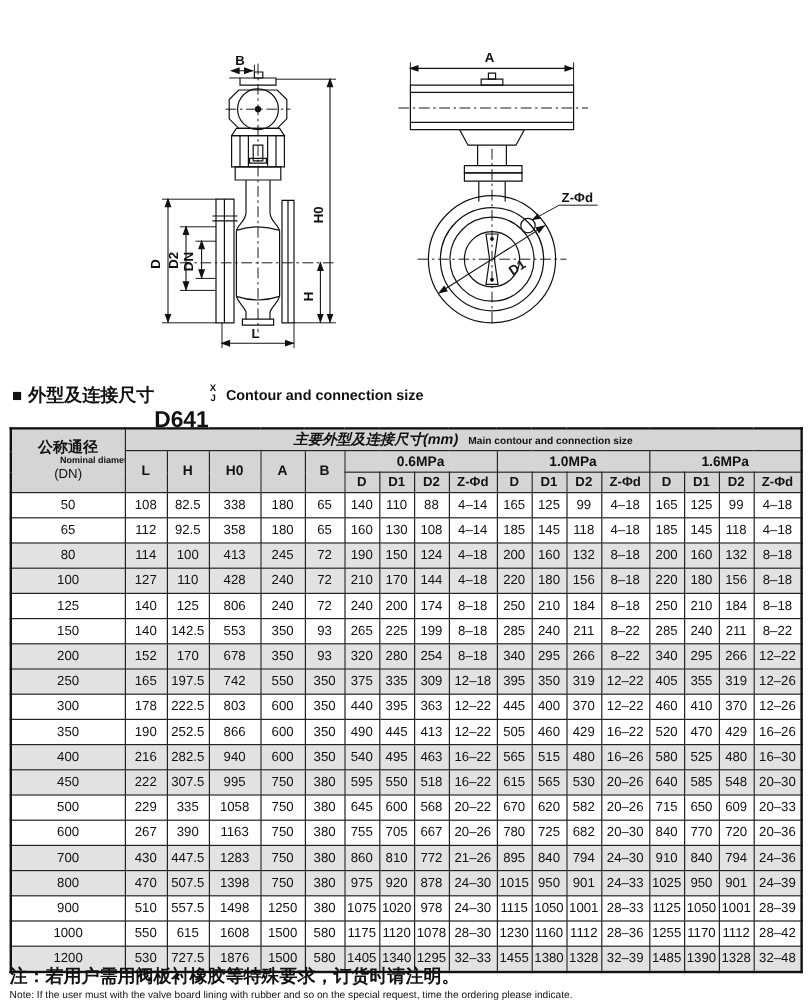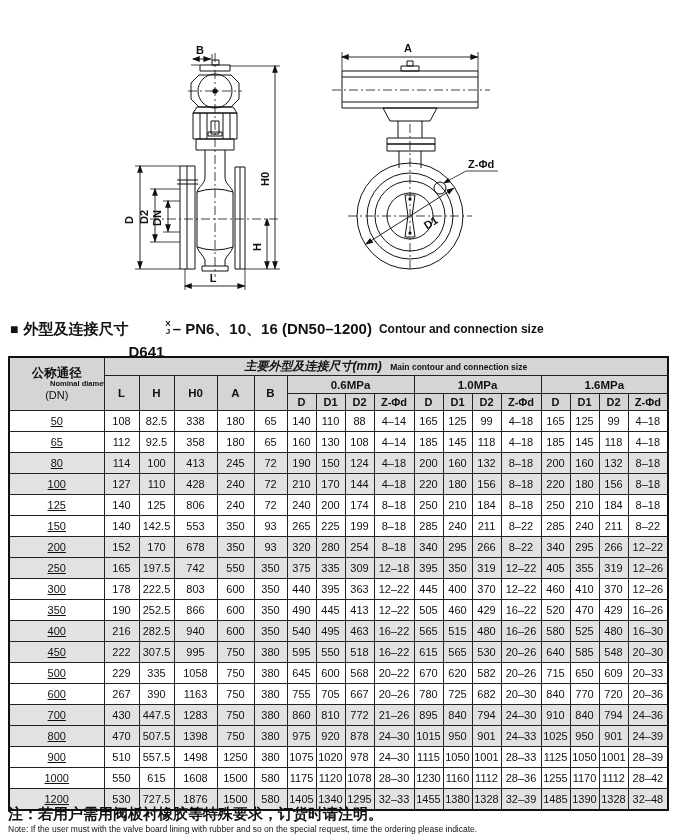--- a/index.html
+++ b/index.html
@@ -20,21 +20,21 @@
   .ext  { stroke:#111; stroke-width:0.8; fill:none; }
   svg text { font-family:"Liberation Sans","DejaVu Sans",sans-serif; font-size:11px; font-weight:700; fill:#111; }
 
   
   .section-title {
     position:absolute; left:10px; top:317px; width:660px; height:24px;
     display:flex; align-items:center; white-space:nowrap;
   }
   .section-title .bullet { font-size:14px; margin-right:5px; line-height:1; }
   .title-zh { font-size:15px; font-weight:700; }
-  .title-model { font-size:15px; font-weight:700;margin-top:44px; }
+  .title-model { font-size:19px; font-weight:700;margin-top:44px; }
   .stack { display:inline-flex; flex-direction:column; align-items:center;
            font-size:8px; font-weight:700; line-height:1; margin:0 1px; transform:translateY(-1px); }
   .title-mid { font-size:15px; font-weight:700; margin-left:1px; }
   .title-en { font-size:12px; font-weight:700; margin-left:7px; }
 
   
   table.dims {
     position:absolute; left:8px; top:356px; width:660px;
     border-collapse:collapse; table-layout:fixed;
     border:2px solid #111;
@@ -47,21 +47,21 @@
   .th-dn  { width:95px; }
   .th-dn .zh  { font-size:12.5px; font-weight:700; line-height:1.15; }
   .th-dn .en  { font-size:7.5px; font-weight:700; line-height:1.1;padding-left:40px; }
   .th-dn .unit{ font-size:11px;  font-weight:400; line-height:1.2; }
   .th-main { height:16px; font-size:12px; }
   .th-main .zh { font-size:12px; font-weight:700;font-style:italic; }
   .th-main .en { font-size:8.5px; font-weight:700; margin-left:5px; }
   tr.hrow2 th { height:18px; font-size:11.5px; }
   tr.hrow3 th { height:17px; font-size:11px; }
   tbody td { height:21px; font-size:11px; background:#fff; }
-  tbody td:first-child { font-size:11px;text-decoration:underline; }
+  tbody td:first-child { font-size:11px; }
   tbody tr.shade td { background:var(--row-shade,#e2e2e2); }
 
   
   .notes { position:absolute; left:8px; top:805px; width:660px; }
   .note-zh { font-size:15px; font-weight:700; line-height:1.25; }
   .note-en { font-size:8.5px; line-height:1.3; }
 </style>
 </head>
 <body>
 
@@ -216,21 +216,20 @@
   </svg>
 
   <div class="section-title">
     <span class="bullet">■</span>
     <span class="title-zh">外型及连接尺寸</span>
       <span class="title-model">D641</span>
       <span class="stack">
         <span>X</span>
         <span>J</span>
       </span>
-      <span class="title-mid">– PN6、10、16 (DN50–1200)</span>
     <span class="title-en">Contour and connection size</span>
   </div>
 
   <table class="dims">
     <colgroup>
       <col style="width:95px">
       <col style="width:35px">
         <col style="width:35px">
         <col style="width:43px">
         <col style="width:37px">

